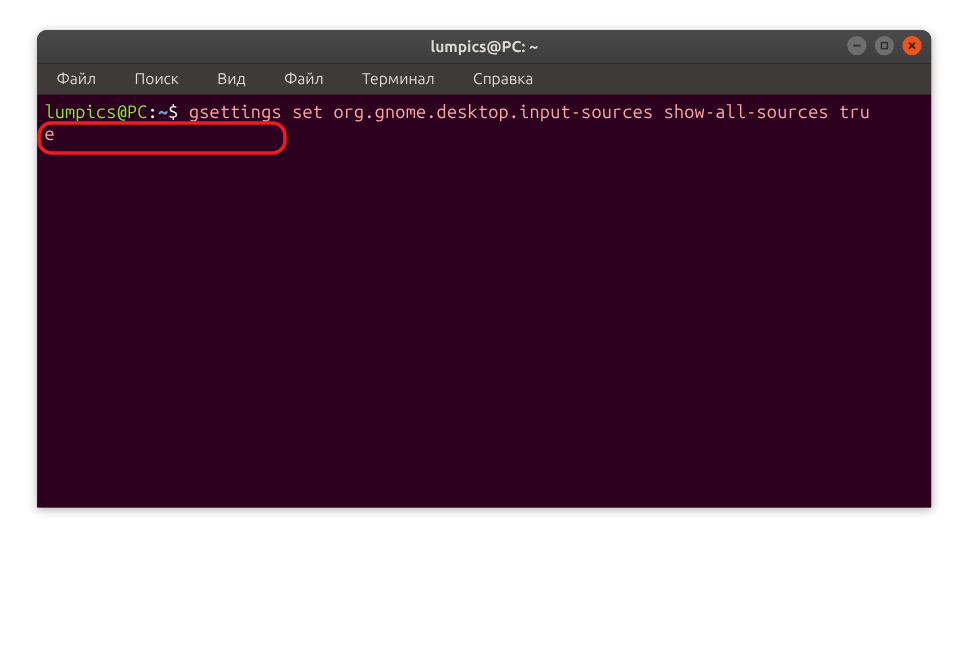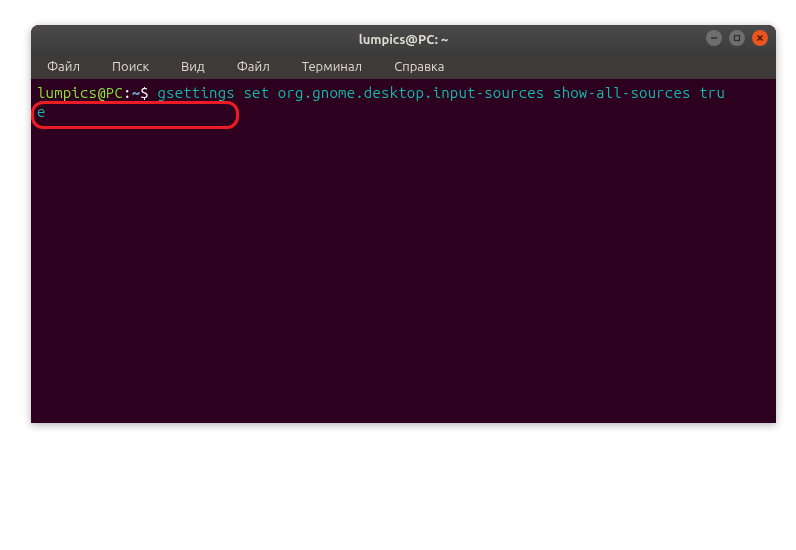--- a/index.html
+++ b/index.html
@@ -101,21 +101,21 @@
       font-weight: normal;
     }
     .prompt-path {
       color: #729fcf;
       font-weight: bold;
     }
     .prompt-dollar {
       color: #ffffff;
     }
     .cmd-text {
-      color: #14b8a6;
+      color: #fca5a5;
     }
     .cursor-block {
       display: inline-block;
       width: 9px;
       height: 16px;
       background: #ffffff;
       vertical-align: text-bottom;
     }
     .highlight-box {
       position: absolute;

